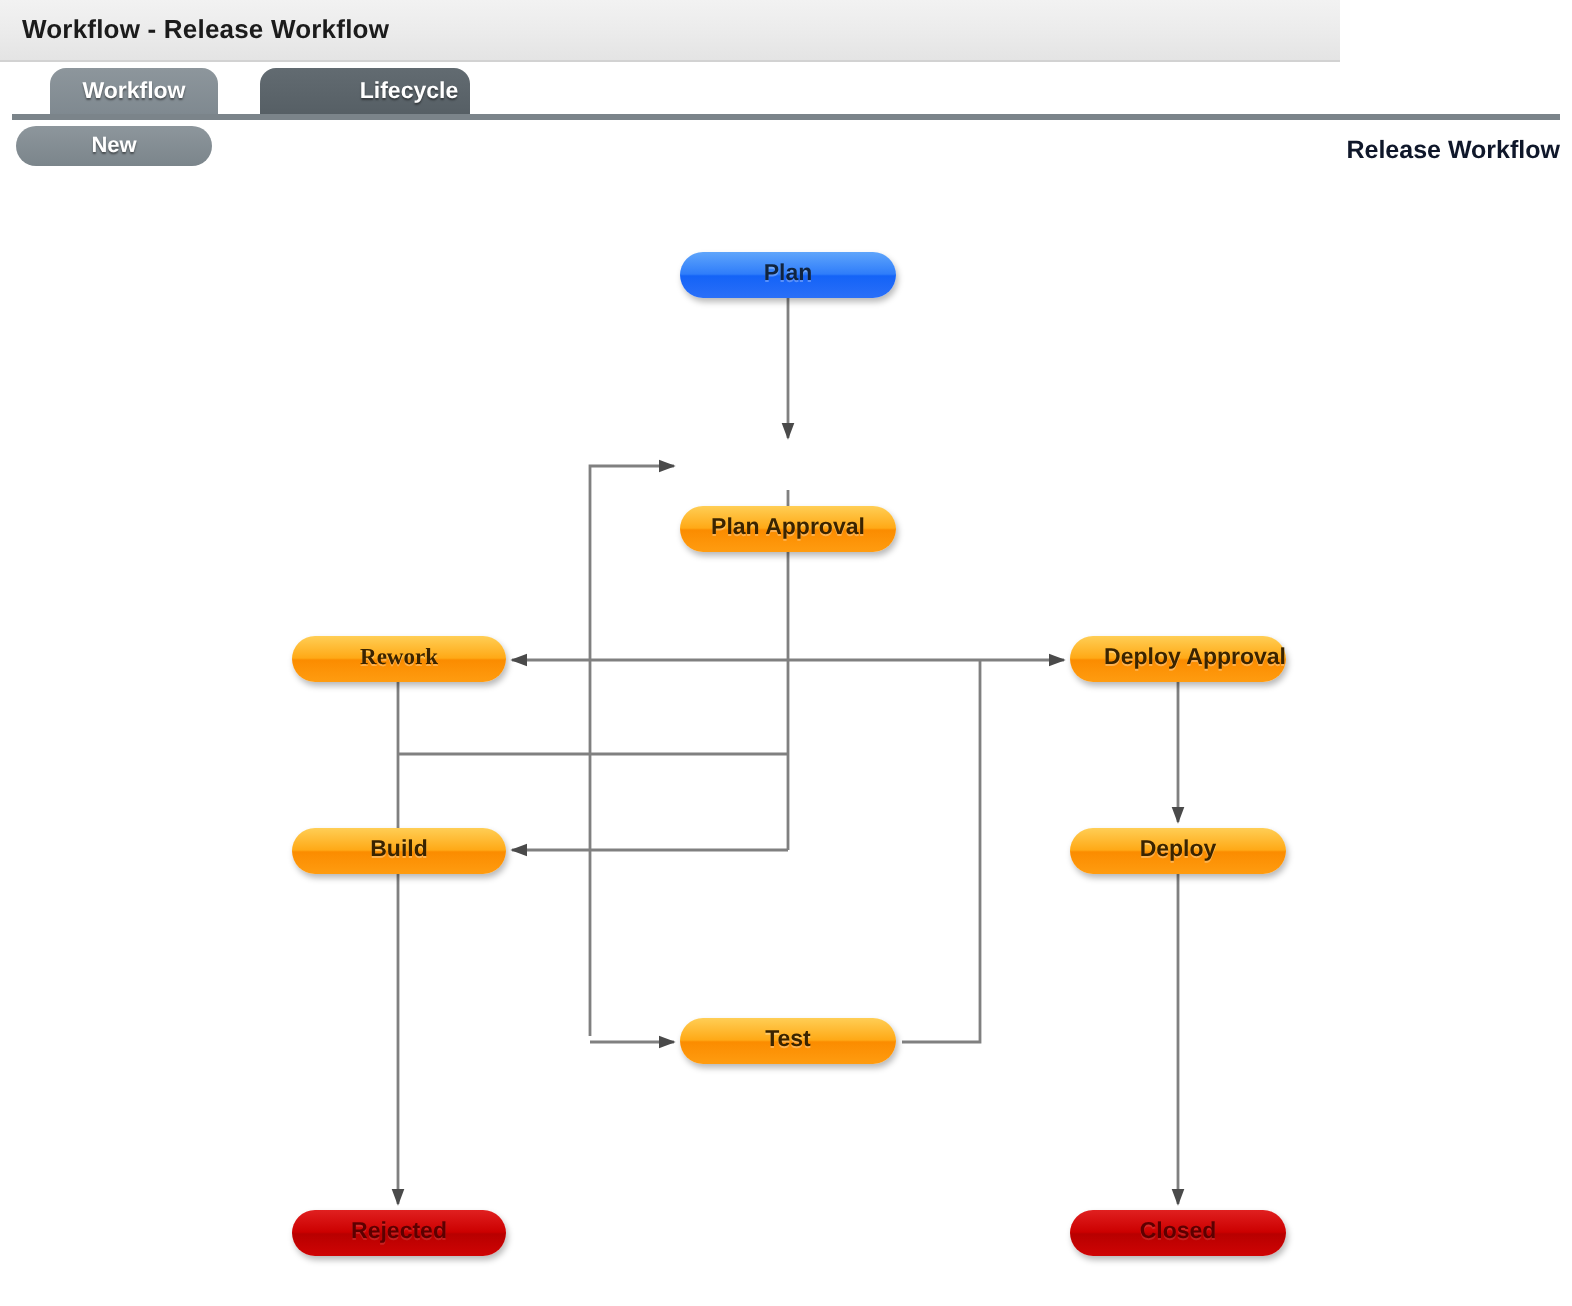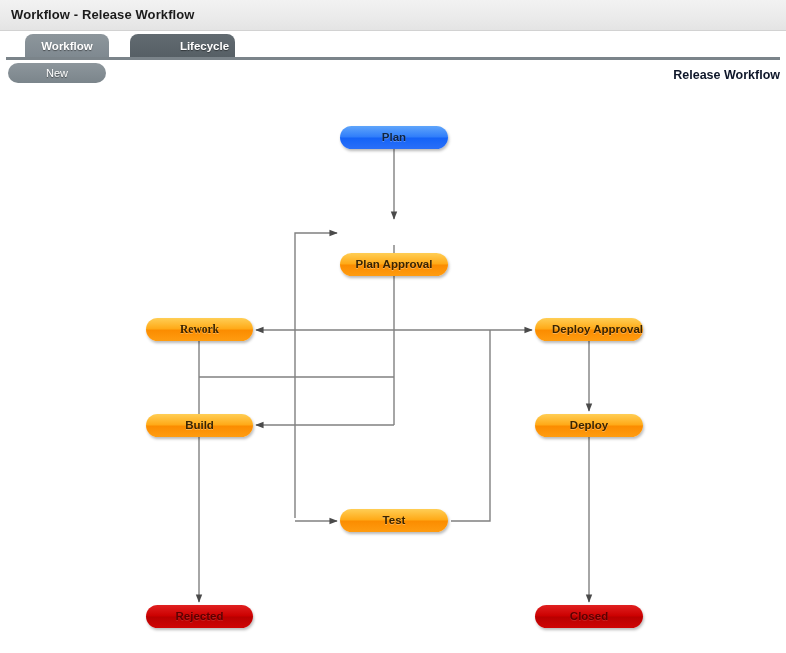--- a/index.html
+++ b/index.html
@@ -17,21 +17,21 @@
     width: 786px;
     height: 653px;
     overflow: hidden;
     background: #ffffff;
   }
 
   
   .titlebar {
     position: absolute;
     left: 0; top: 0;
-    width: 786px; height: 31px;
+    width: 670px; height: 31px;
     background: linear-gradient(to bottom, #f2f2f2 0%, #ebebeb 55%, #e4e4e4 100%);
     border-bottom: 1px solid #d2d2d2;
     box-sizing: border-box;
   }
   .titlebar-text {
     position: absolute;
     left: 11px; top: 7px;
     font-size: 13px;
     font-weight: bold;
     color: #1b1b1b;
@@ -87,21 +87,21 @@
     background: #ffffff;
   }
   .pill-button {
     position: absolute;
     left: 8px; top: 3px;
     width: 98px; height: 20px;
     border-radius: 10px;
     background: linear-gradient(to bottom, #8d969c 0%, #7b858b 100%);
     color: #ffffff;
     font-size: 11px;
-    font-weight: normal;
+    font-weight: bold;
     text-align: center;
     line-height: 20px;
     text-shadow: 0 1px 1px rgba(0,0,0,0.45);
     cursor: pointer;
     user-select: none;
   }
   .context-label {
     position: absolute;
     right: 6px; top: 8px;
     font-size: 12.5px;

